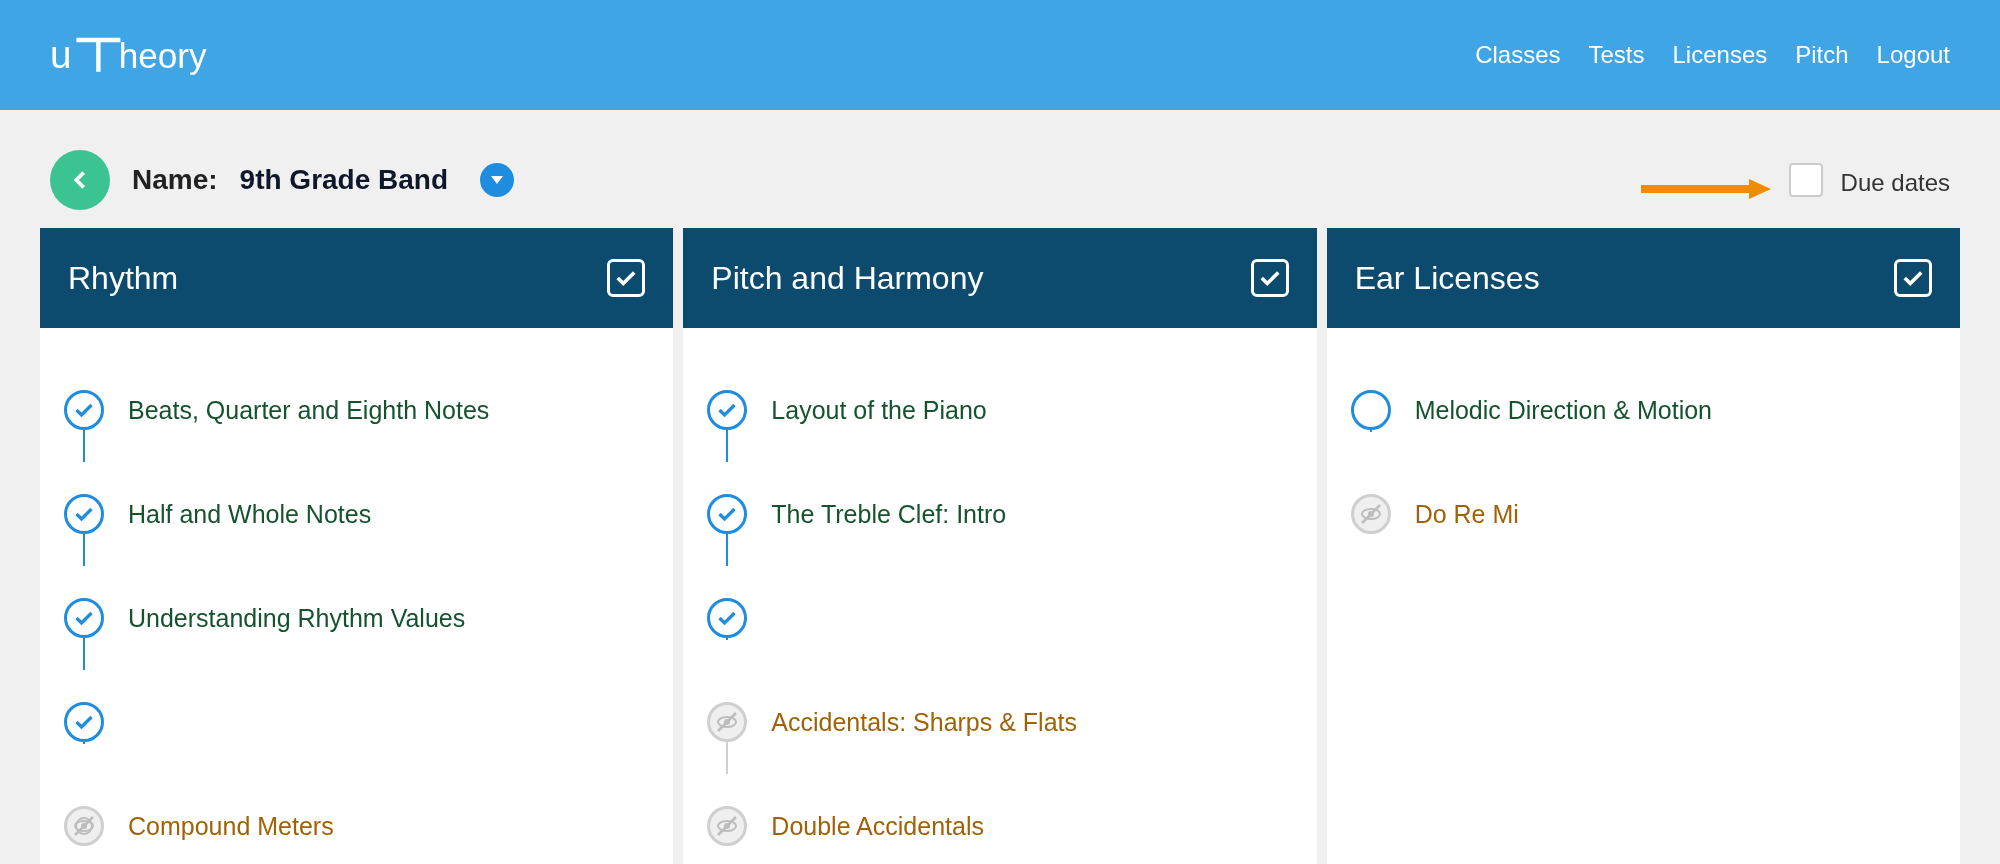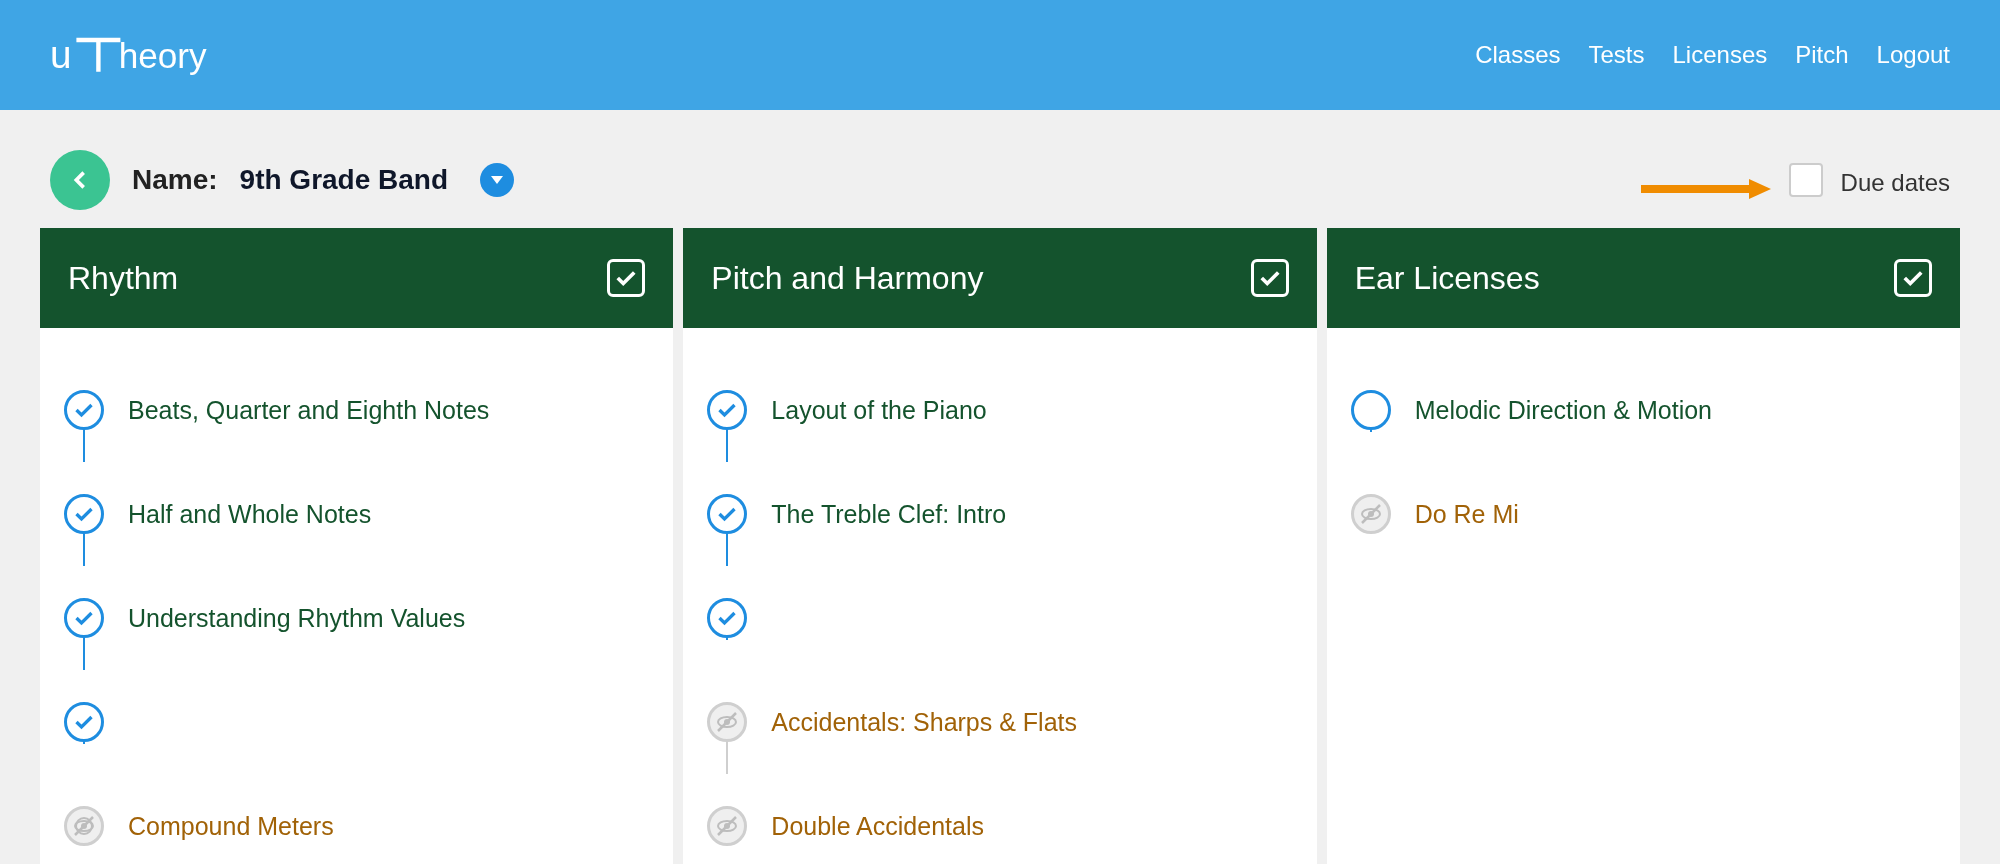--- a/index.html
+++ b/index.html
@@ -102,21 +102,21 @@
     padding: 0 40px;
   }
   .col {
     flex: 1 1 0;
     background: #fff;
     display: flex;
     flex-direction: column;
     border-radius: 2px;
   }
   .col-header {
-    background: #14532d;
+    background: #0c4a6e;
     color: #fff;
     height: 100px;
     display: flex;
     align-items: center;
     justify-content: space-between;
     padding: 0 28px;
   }
   .col-title {
     font-size: 32px;
     font-weight: 400;

